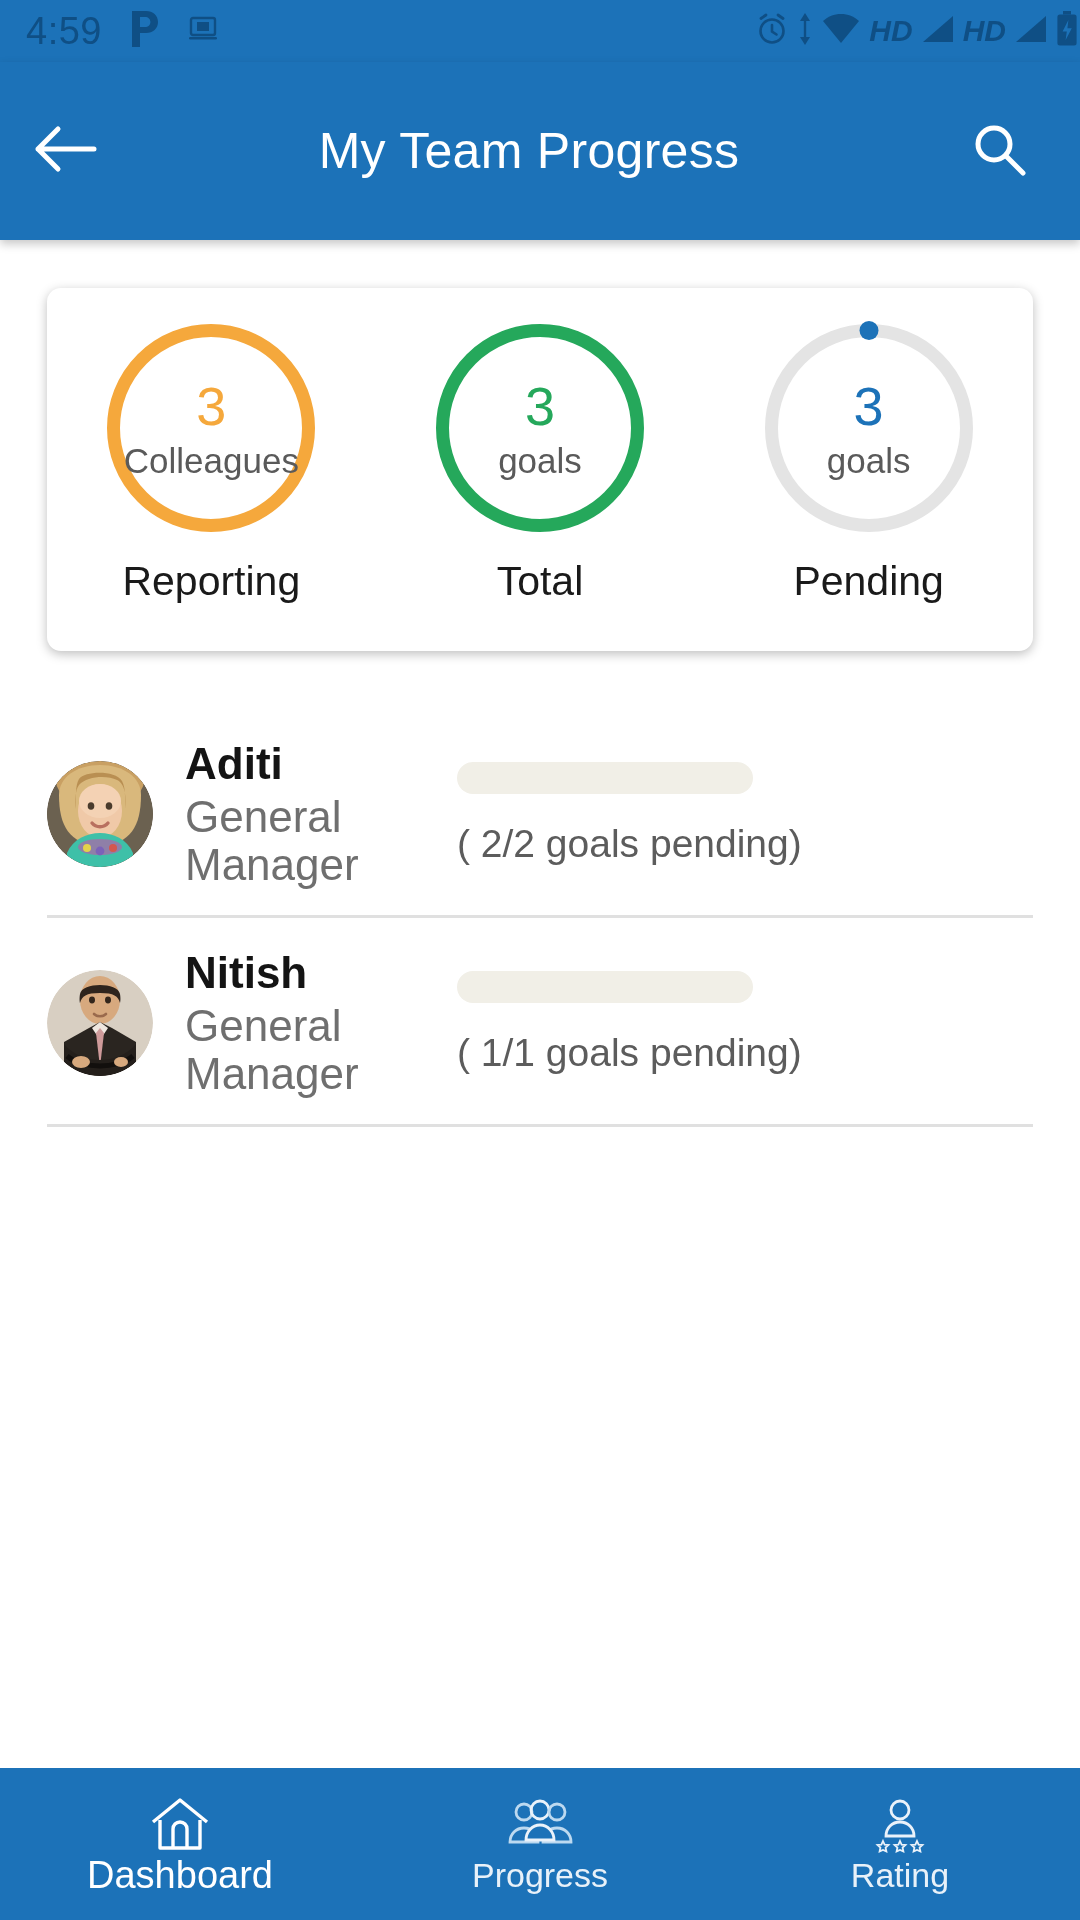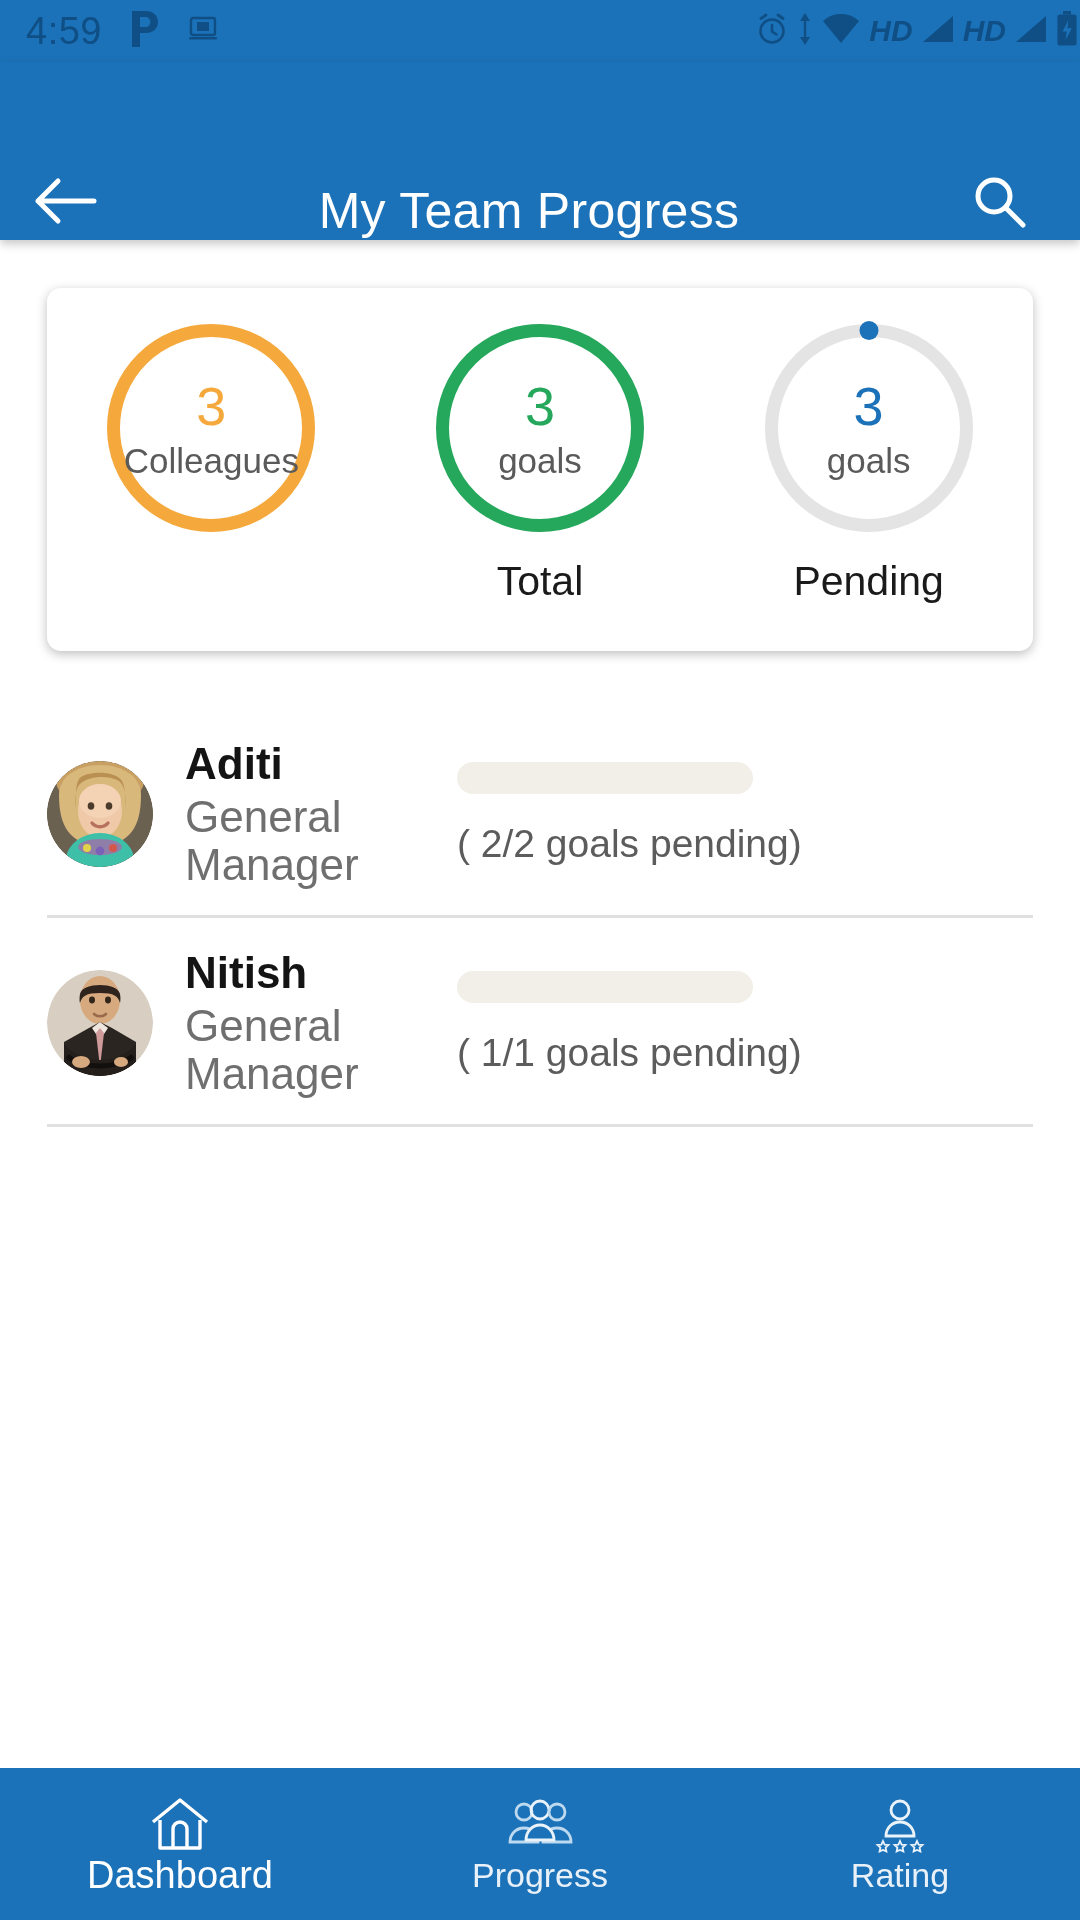--- a/index.html
+++ b/index.html
@@ -55,21 +55,21 @@
     font-weight: bold;
     color: #0f4f85;
     line-height: 1;
   }
 
   
   .app-bar {
     height: 178px;
     background: #1c72b8;
     display: flex;
-    align-items: flex-end;
+    align-items: center;
     padding: 0 44px 0 28px;
     flex: 0 0 auto;
     box-shadow: 0 4px 9px rgba(0,0,0,0.22);
     position: relative;
     z-index: 5;
   }
   .back-btn {
     width: 74px;
     height: 74px;
     display: flex;
@@ -366,20 +366,21 @@
     <div class="summary-card">
 
       <div class="stat">
         <div class="ring-wrap">
           <div class="ring ring-orange"></div>
           <div class="ring-inner">
             <div class="ring-value v-orange">3</div>
             <div class="ring-unit">Colleagues</div>
           </div>
         </div>
+        <div class="stat-label">Reporting</div>
       </div>
 
       <div class="stat">
         <div class="ring-wrap">
           <div class="ring ring-green"></div>
           <div class="ring-inner">
             <div class="ring-value v-green">3</div>
             <div class="ring-unit">goals</div>
           </div>
         </div>

